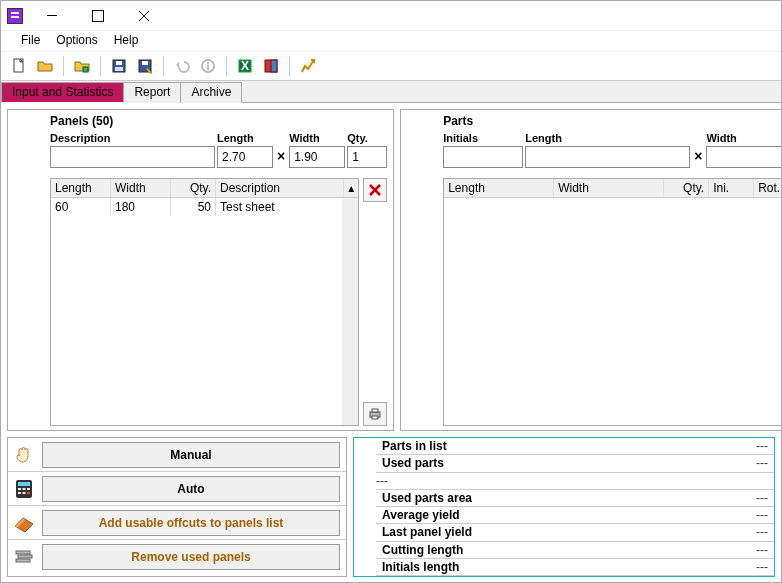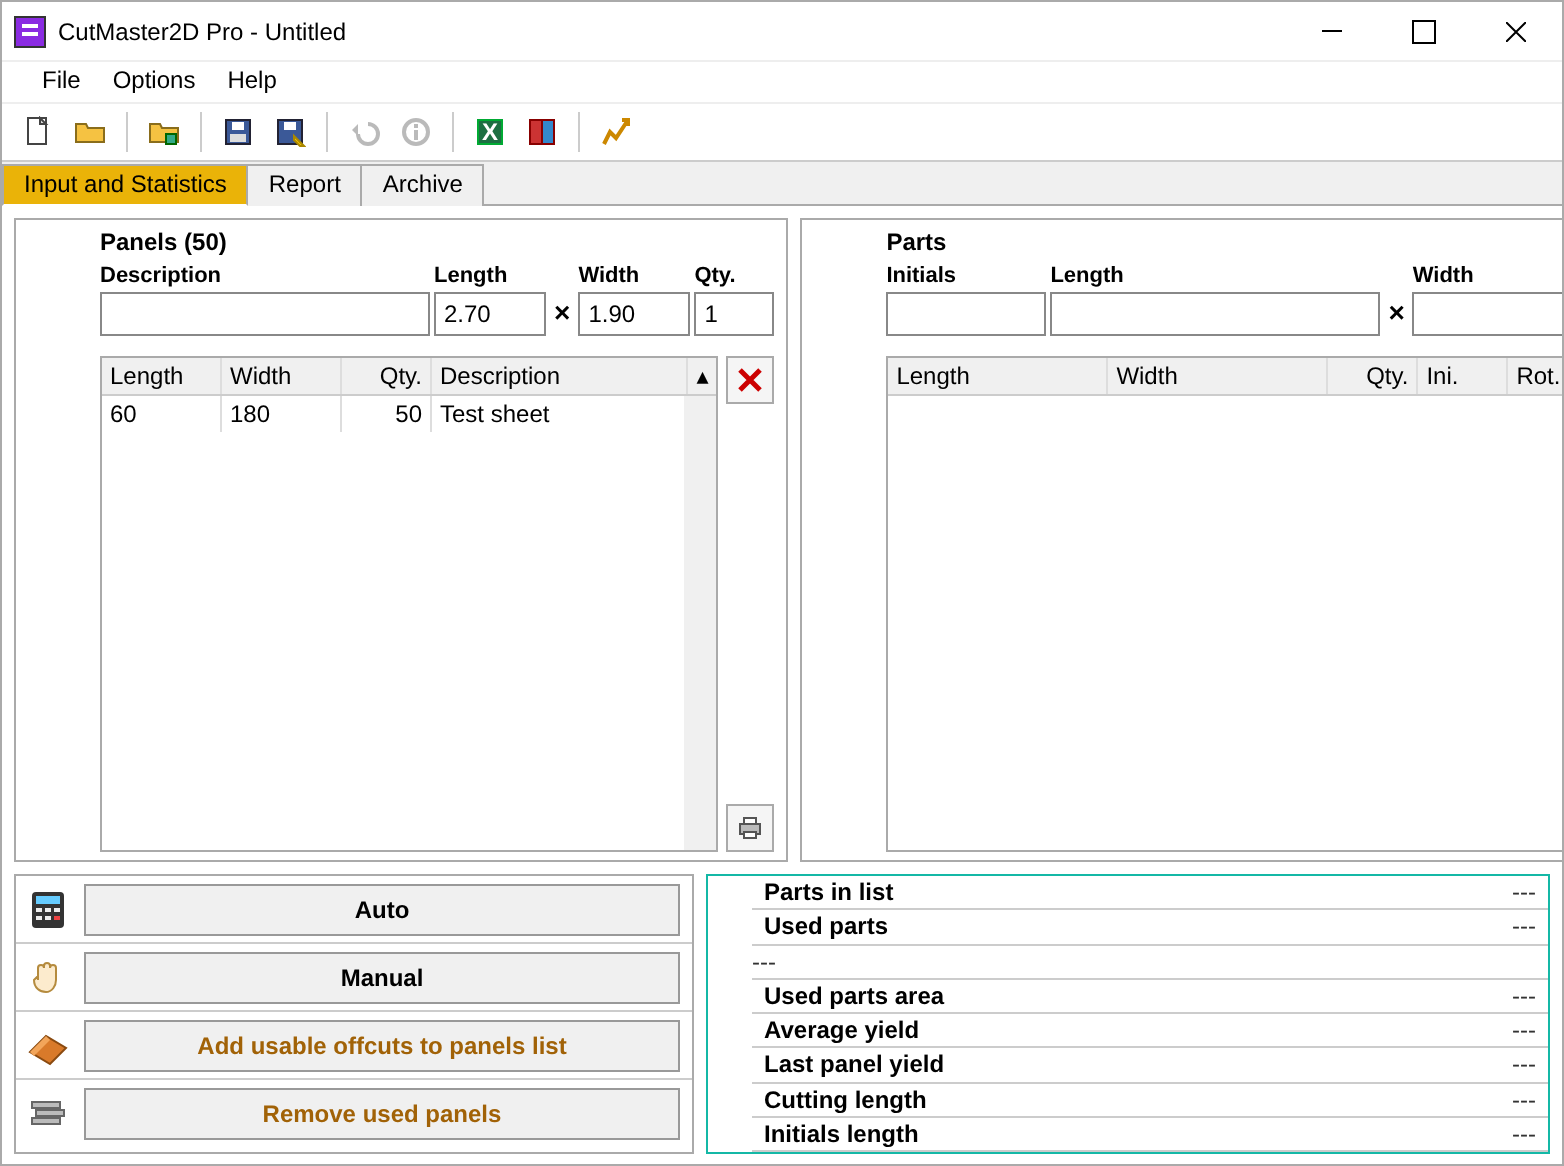--- a/index.html
+++ b/index.html
@@ -23,21 +23,21 @@
   
   .toolbar { display: flex; align-items: center; height: 30px; padding: 0 6px; border-top: 1px solid #eee; border-bottom: 1px solid #ccc; gap: 2px; }
   .toolbar .sep { width: 1px; height: 20px; background: #ccc; margin: 0 4px; }
   .tbtn { width: 24px; height: 24px; display: flex; align-items: center; justify-content: center; border: 1px solid transparent; }
   .tbtn svg { width: 16px; height: 16px; }
   .tbtn.disabled { opacity: 0.4; }
 
   
   .tabs { display: flex; background: #f0f0f0; border-bottom: 1px solid #aaa; height: 22px; }
   .tab { padding: 2px 10px; border: 1px solid #aaa; border-bottom: none; margin-right: -1px; background: #f0f0f0; position: relative; top: 1px; }
-  .tab.active { background: #eab308; border-bottom: 1px solid #fff; z-index: 1; }
+  .tab.active { background: #be185d; border-bottom: 1px solid #fff; z-index: 1; }
 
   
   .workspace { display: flex; height: 334px; gap: 6px; padding: 6px; }
   .groupbox { border: 1px solid #aaa; flex: 1; display: flex; flex-direction: column; padding-left: 36px; }
   .groupbox .gtitle { font-weight: bold; padding: 4px 6px; }
   .inputrow { display: flex; padding: 0 6px 6px; gap: 2px; align-items: flex-end; }
   .inputrow .col { display: flex; flex-direction: column; }
   .inputrow label { font-weight: bold; font-size: 11px; padding-bottom: 2px; }
   .inputrow input { border: 1px solid #888; height: 22px; padding: 0 4px; font-size: 12px; }
   .inputrow .times { padding: 0 2px 4px; font-weight: bold; font-size: 14px; }
@@ -74,21 +74,20 @@
   .stats { flex: 1; border: 1px solid #14b8a6; display: flex; flex-direction: column; overflow: hidden; padding-left: 22px; }
   .statrow { display: flex; border-bottom: 1px solid #ccc; height: 18px; align-items: center; }
   .statrow .sl { flex: 1; padding-left: 6px; font-weight: bold; }
   .statrow .sv { padding-right: 6px; color: #333; }
 </style>
 </head>
 <body>
 
 <div class="titlebar">
   <span class="appicon"></span>
-  <span class="title">CutMaster2D Pro - Untitled</span>
   <div class="winbtns">
     <div class="min"></div>
     <div class="max"></div>
     <div class="close">
       <svg viewBox="0 0 10 10">
           <path d="M0 0 L10 10 M10 0 L0 10" stroke="currentColor" stroke-width="1"></path>
         </svg>
     </div>
   </div>
 </div>
@@ -273,43 +272,43 @@
 
     </div>
   </div>
 </div>
 
 <div class="bottom">
   <div class="actions">
     <div class="actionrow">
       <div class="aicon">
           <svg viewBox="0 0 22 22">
+            <path d="M6 12 V6a1.5 1.5 0 0 1 3 0V5a1.5 1.5 0 0 1 3 0V6a1.5 1.5 0 0 1 3 0v6c0 3-2 6-5 6s-6-2-6-6l2-2z" fill="#fcebcd" stroke="#b58b3e"></path>
+          </svg>
+        </div>
+      <button class="abtn">Manual</button>
+    </div>
+    <div class="actionrow">
+      <div class="aicon">
+          <svg viewBox="0 0 22 22">
             <rect x="3" y="2" width="16" height="18" rx="2" fill="#333"></rect>
             <rect x="5" y="4" width="12" height="4" fill="#6cf"></rect>
             <rect x="5" y="10" width="3" height="2" fill="#eee"></rect>
             <rect x="9.5" y="10" width="3" height="2" fill="#eee"></rect>
             <rect x="14" y="10" width="3" height="2" fill="#eee"></rect>
             <rect x="5" y="14" width="3" height="2" fill="#eee"></rect>
             <rect x="9.5" y="14" width="3" height="2" fill="#eee"></rect>
             <rect x="14" y="14" width="3" height="2" fill="#e44"></rect>
           </svg>
         </div>
       <button class="abtn">Auto</button>
     </div>
     <div class="actionrow">
       <div class="aicon">
           <svg viewBox="0 0 22 22">
-            <path d="M6 12 V6a1.5 1.5 0 0 1 3 0V5a1.5 1.5 0 0 1 3 0V6a1.5 1.5 0 0 1 3 0v6c0 3-2 6-5 6s-6-2-6-6l2-2z" fill="#fcebcd" stroke="#b58b3e"></path>
-          </svg>
-        </div>
-      <button class="abtn">Manual</button>
-    </div>
-    <div class="actionrow">
-      <div class="aicon">
-          <svg viewBox="0 0 22 22">
             <path d="M2 14 L10 6 L20 12 L12 20 Z" fill="#d97a2a" stroke="#8a4a10"></path>
             <path d="M2 14 L10 6 L12 8 L4 16 Z" fill="#f2a55a"></path>
           </svg>
         </div>
       <button class="abtn disabled">Add usable offcuts to panels list</button>
     </div>
     <div class="actionrow">
       <div class="aicon">
           <svg viewBox="0 0 22 22">
             <rect x="3" y="5" width="14" height="3" fill="#bbb" stroke="#666"></rect>

